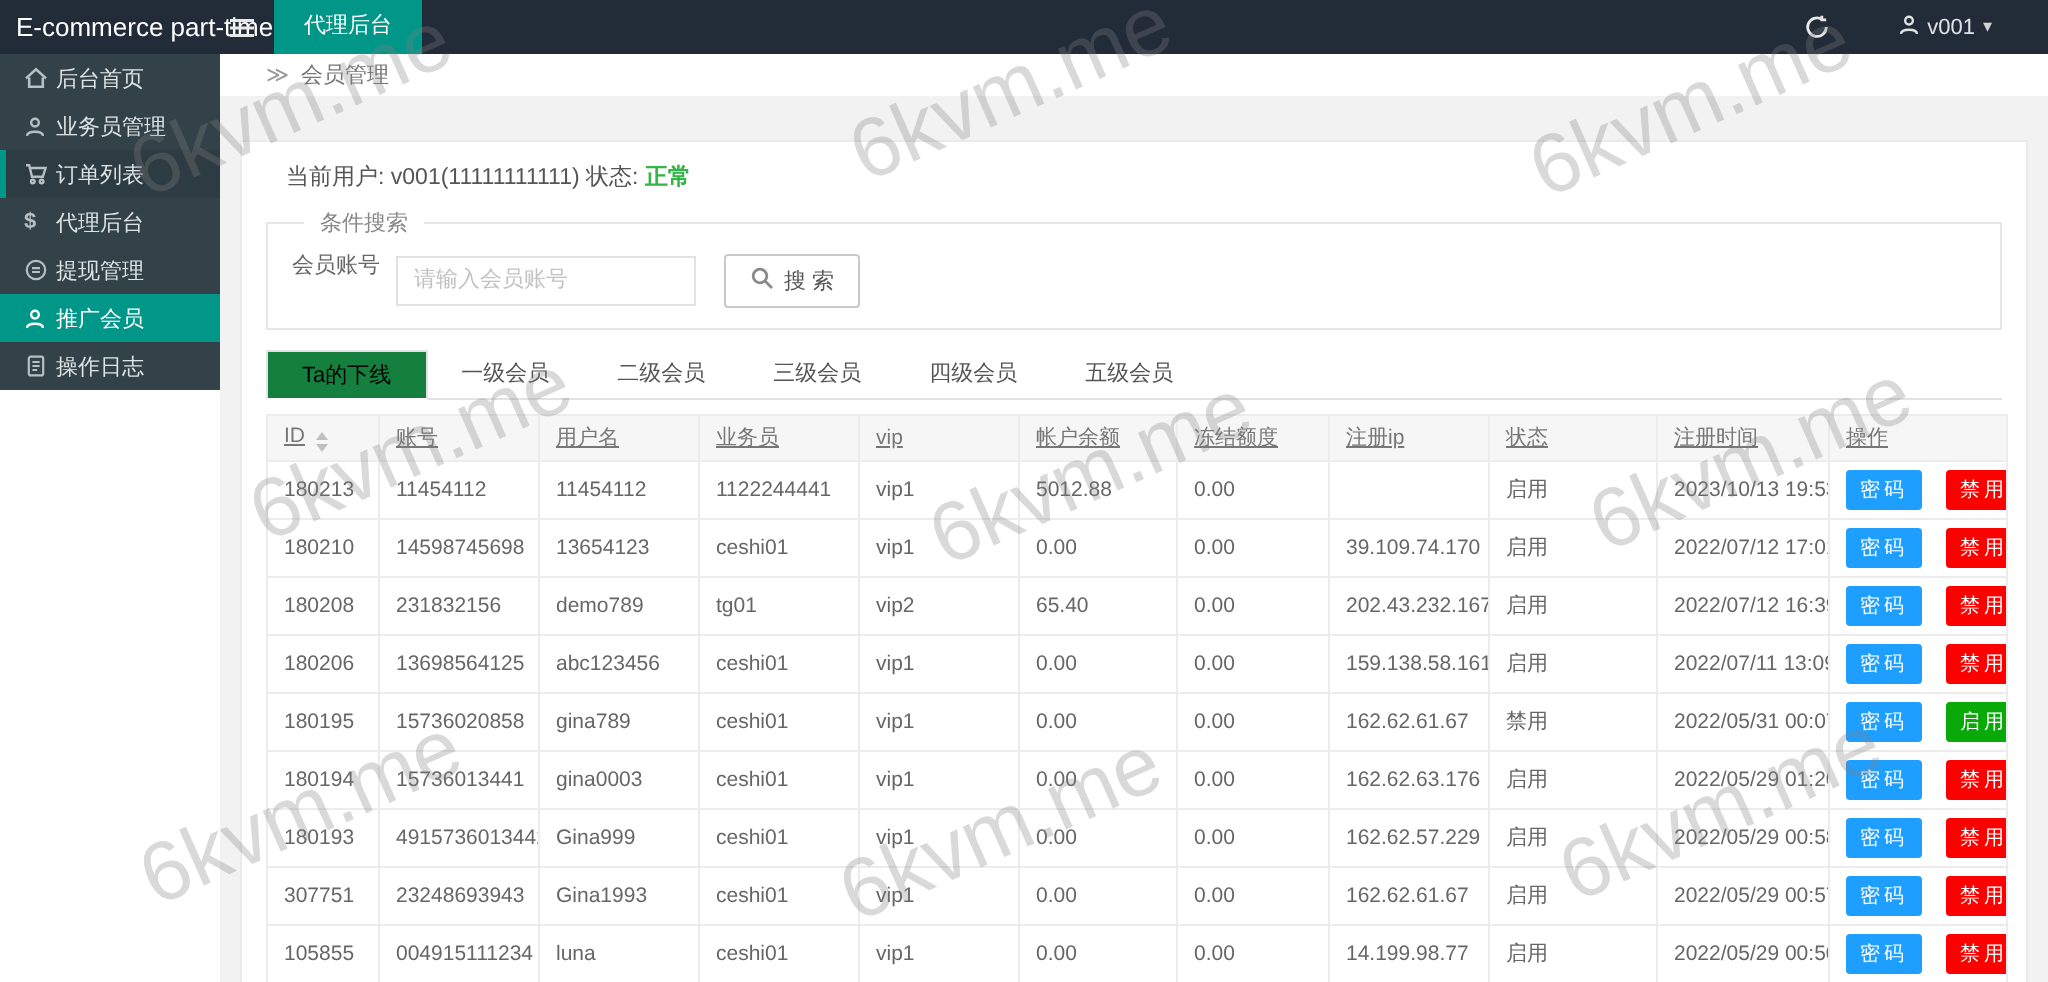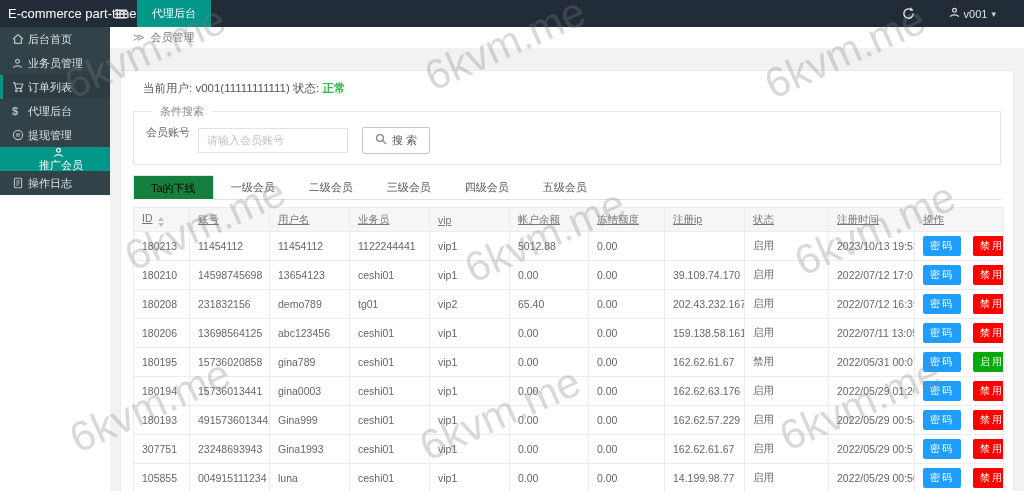--- a/index.html
+++ b/index.html
@@ -16,21 +16,21 @@
   .refresh-btn { margin-right:34px; display:flex; align-items:center; cursor:pointer; color:#e8e8e8; }
   .user-menu { display:flex; align-items:center; gap:4px; margin-right:28px; cursor:pointer; font-size:11px; }
   .caret { font-size:9px; color:#cfd4d6; }
 
   
   aside { position:absolute; top:27px; left:0; width:110px; background:#334249; z-index:4; }
   aside ul { list-style:none;border-radius:11px; }
   .side-item { height:24px; display:flex; align-items:center; padding-left:12px; color:#dde2e4; font-size:11px; cursor:pointer; }
   .side-item .ic { width:16px; display:inline-flex; align-items:center; color:#b6c0c4; }
   .side-item.accent { border-left:3px solid #009688; padding-left:9px; background:#2d3b42; }
-  .side-item.active { background:#009688; color:#fff;flex-direction:column; }
+  .side-item.active { background:#009688; color:#fff; }
   .side-item.active .ic { color:#fff; }
   .dollar-glyph { font-size:11px; font-weight:bold; }
 
   
   .content { position:absolute; top:27px; left:110px; right:0; bottom:0; background:#f2f2f2; }
   .breadcrumb-bar { height:21px; background:#fff; display:flex; align-items:center; padding-left:23px; color:#777; font-size:11px; }
   .bc-prefix { color:#999; margin-right:6px; font-size:11px; }
   .page { padding:22px 10px 0 10px; }
 
   .panel { background:#fff; border:1px solid #eaeaea; }

